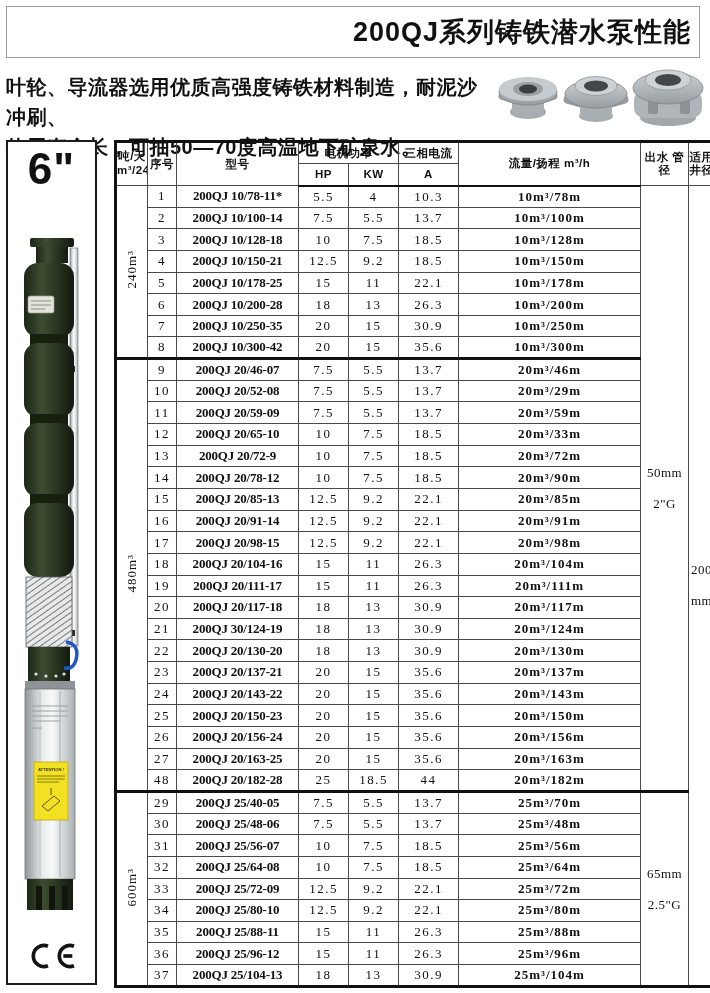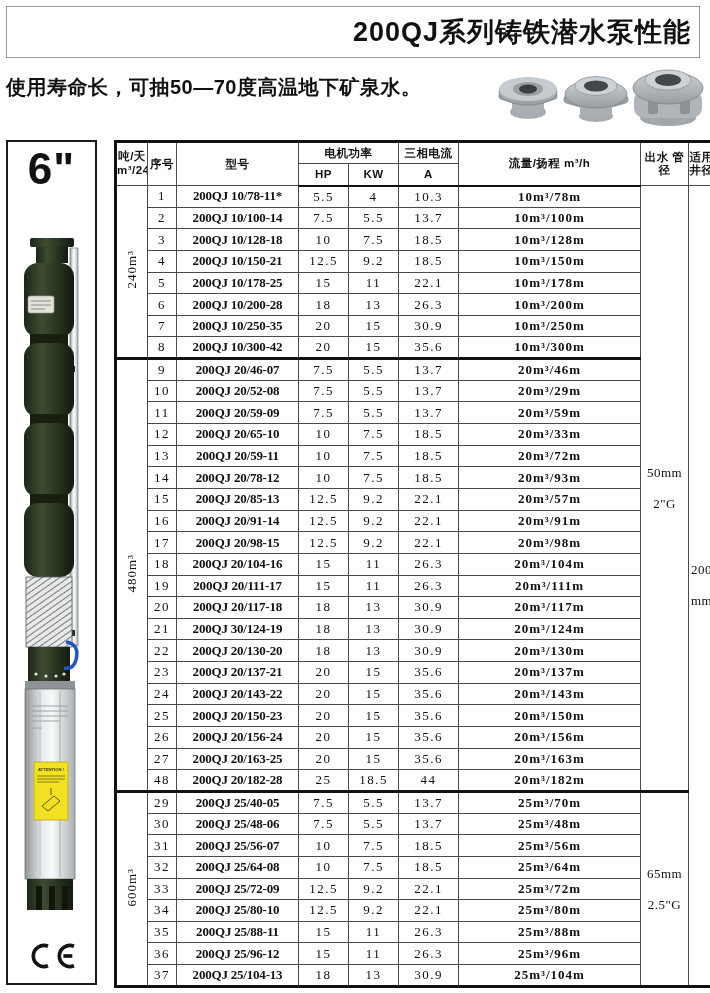--- a/index.html
+++ b/index.html
@@ -57,20 +57,21 @@
 </head>
 <body>
 
 <div class="sheet">
 
   <div class="title-box">
     <h1>200QJ系列铸铁潜水泵性能</h1>
   </div>
 
   <div class="desc">
+    <div>叶轮、导流器选用优质高强度铸铁材料制造，耐泥沙冲刷、</div>
     <div>使用寿命长，可抽50—70度高温地下矿泉水。</div>
   </div>
 
   <svg class="impellers" viewBox="0 0 218 80">
     <defs>
       <linearGradient id="imG" x1="0" y1="0" x2="0" y2="1">
         <stop offset="0" stop-color="#cdd2d6"></stop>
           <stop offset="1" stop-color="#989da1"></stop>
       </linearGradient>
     </defs>
@@ -339,41 +340,41 @@
         <tr>
           <td class="num">12</td>
           <td class="model">200QJ 20/65-10</td>
           <td class="num">10</td>
           <td class="num">7.5</td>
           <td class="num">18.5</td>
           <td class="flow">20m³/33m</td>
         </tr>
         <tr>
           <td class="num">13</td>
-          <td class="model">200QJ 20/59-11</td>
+          <td class="model">200QJ 20/72-9</td>
           <td class="num">10</td>
           <td class="num">7.5</td>
           <td class="num">18.5</td>
           <td class="flow">20m³/72m</td>
         </tr>
         <tr>
           <td class="num">14</td>
           <td class="model">200QJ 20/78-12</td>
           <td class="num">10</td>
           <td class="num">7.5</td>
           <td class="num">18.5</td>
-          <td class="flow">20m³/93m</td>
+          <td class="flow">20m³/90m</td>
         </tr>
         <tr>
           <td class="num">15</td>
           <td class="model">200QJ 20/85-13</td>
           <td class="num">12.5</td>
           <td class="num">9.2</td>
           <td class="num">22.1</td>
-          <td class="flow">20m³/57m</td>
+          <td class="flow">20m³/85m</td>
         </tr>
         <tr>
           <td class="num">16</td>
           <td class="model">200QJ 20/91-14</td>
           <td class="num">12.5</td>
           <td class="num">9.2</td>
           <td class="num">22.1</td>
           <td class="flow">20m³/91m</td>
         </tr>
         <tr>

